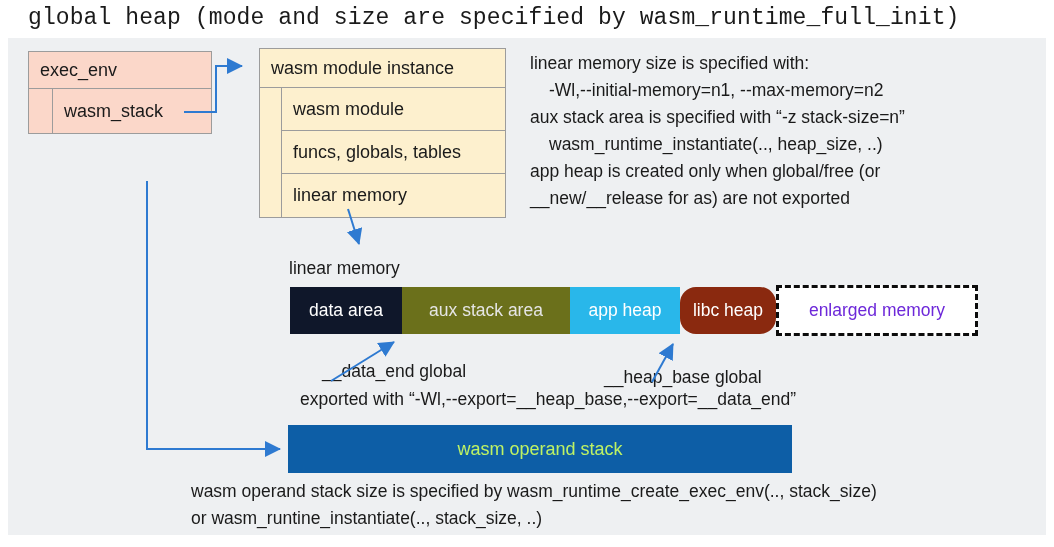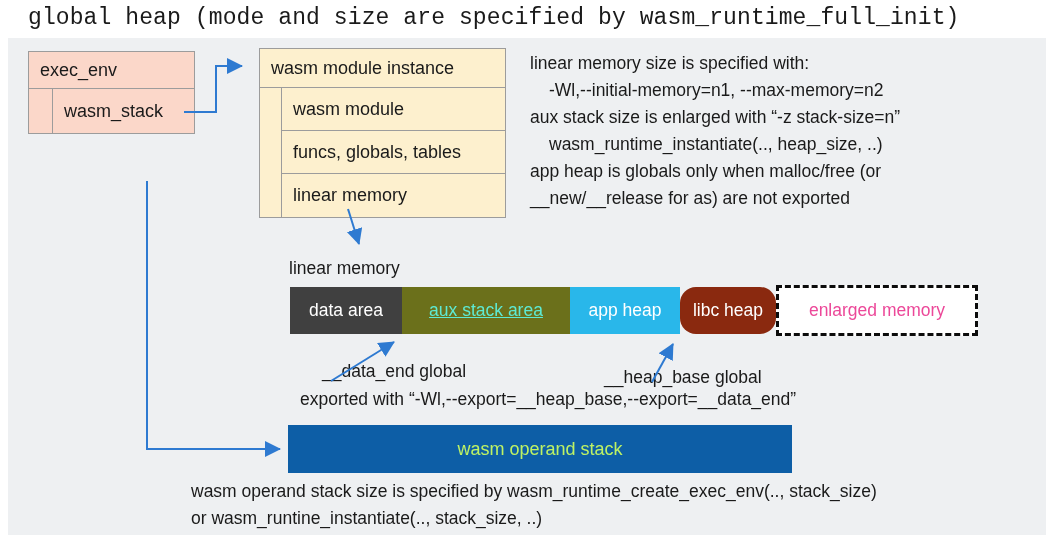--- a/index.html
+++ b/index.html
@@ -13,21 +13,21 @@
 
   
   .tbox { position:absolute; border:1.5px solid #9c9c9c; font-size:18px; }
   .tbox .hdr { display:flex; align-items:center; padding-left:11px; border-bottom:1.5px solid #9c9c9c; }
   .tbox .body { display:flex; align-items:stretch; }
   .tbox .strip { border-right:1.5px solid #9c9c9c; }
   .tbox .rows { flex:1; display:flex; flex-direction:column; }
   .tbox .row { display:flex; align-items:center; padding-left:11px; border-bottom:1.5px solid #9c9c9c; }
   .tbox .row:last-child { border-bottom:none; }
 
-  .execenv { left:28px; top:51px; width:167px; }
+  .execenv { left:28px; top:51px; width:184px; }
   .execenv .hdr { height:37px; }
   .execenv .strip { width:24px; }
   .execenv .row { height:44px; }
 
   .instance { left:251px; top:48px; width:247px; }
   .instance .hdr { height:39px; }
   .instance .strip { width:22px; }
   .instance .row { height:43px; }
 
   
@@ -84,33 +84,33 @@
         <div class="row">wasm module</div>
         <div class="row">funcs, globals, tables</div>
         <div class="row">linear memory</div>
       </div>
     </div>
   </div>
 
   <div class="notes">
     <div>linear memory size is specified with:</div>
     <div class="indent">-Wl,--initial-memory=n1, --max-memory=n2</div>
-    <div>aux stack size is enlarged with “-z stack-size=n”</div>
+    <div>aux stack area is specified with “-z stack-size=n”</div>
     <div class="indent">wasm_runtime_instantiate(.., heap_size, ..)</div>
-    <div>app heap is globals only when malloc/free (or</div>
+    <div>app heap is created only when global/free (or</div>
     <div>__new/__release for as) are not exported</div>
   </div>
 
   <div class="lm-label">linear memory</div>
   <div class="membar">
-    <div class="seg s0" style="background-color: #404040; color: rgb(255, 255, 255);">data area</div>
-    <div class="seg s1" style="background-color: rgb(107, 112, 27); color: #5eead4; text-decoration: underline;">aux stack area</div>
+    <div class="seg s0" style="background-color: #0f172a; color: rgb(255, 255, 255);">data area</div>
+    <div class="seg s1" style="background-color: rgb(107, 112, 27); color: #e5e5e5;">aux stack area</div>
     <div class="seg s2" style="background-color: rgb(41, 183, 234); color: rgb(255, 255, 255);">app heap</div>
     <div class="seg s3" style="background-color: rgb(138, 41, 15); color: rgb(255, 255, 255);">libc heap</div>
-    <div class="seg s4" style="background-color: rgb(255, 255, 255); color: #ec4899;">enlarged memory</div>
+    <div class="seg s4" style="background-color: rgb(255, 255, 255); color: #6d28d9;">enlarged memory</div>
   </div>
 
   <div class="lbl lbl-dataend">__data_end global</div>
   <div class="lbl lbl-heapbase">__heap_base global</div>
   <div class="lbl lbl-exported">exported with “-Wl,--export=__heap_base,--export=__data_end”</div>
 
   <div class="opstack" style="background-color: rgb(13, 94, 166);">wasm operand stack</div>
 
   <div class="bottom-notes">
     <div>wasm operand stack size is specified by wasm_runtime_create_exec_env(.., stack_size)</div>

